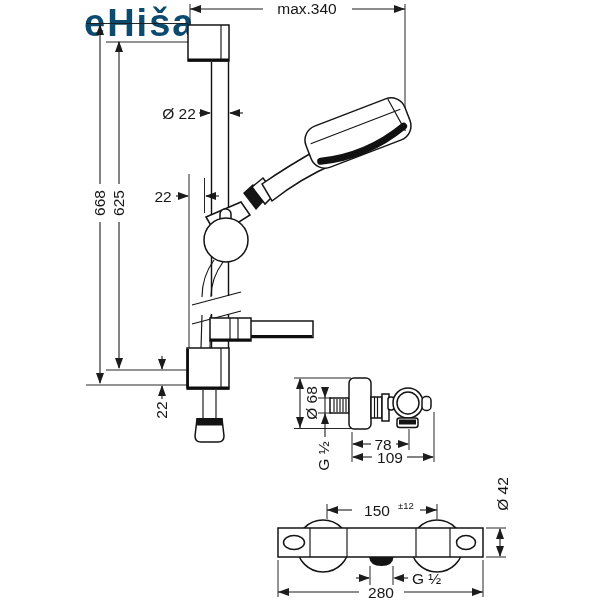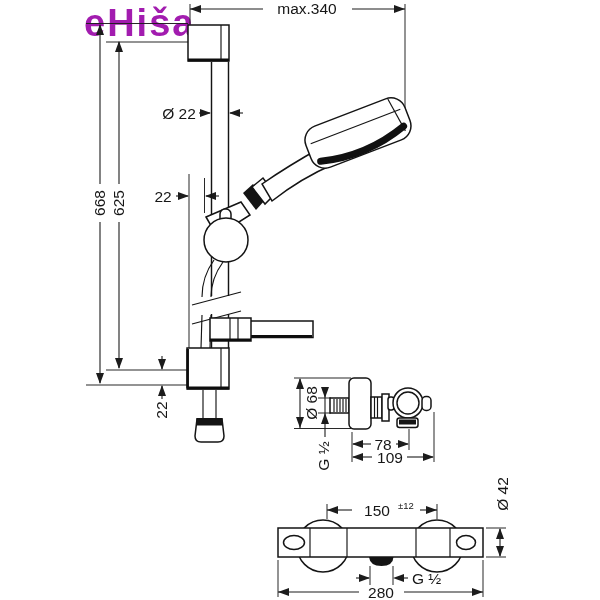--- a/index.html
+++ b/index.html
@@ -1,19 +1,19 @@
 <!DOCTYPE html>
 <html><head>
 <meta charset="utf-8">
 <style>
   html,body{margin:0;padding:0;background:#fff;}
   #stage{position:relative;width:600px;height:600px;background:#fff;overflow:hidden;
          font-family:"Liberation Sans",sans-serif;}
   #watermark{position:absolute;left:84px;top:2px;font-size:38px;font-weight:700;
-             letter-spacing:2px;color:#a21caf;user-select:none;}
+             letter-spacing:2px;color:#0c4a6e;user-select:none;}
   svg{position:absolute;left:0;top:0;}
   svg text{font-family:"Liberation Sans",sans-serif;fill:#161616;}
   .dimline{stroke:#1c1c1c;stroke-width:1.1;fill:none;}
   .extline{stroke:#1c1c1c;stroke-width:0.95;fill:none;}
   .obj{stroke:#141414;stroke-width:1.5;fill:#ffffff;}
   .objthin{stroke:#141414;stroke-width:1.15;fill:none;}
   .objopen{stroke:#141414;stroke-width:1.45;fill:none;}
   .heavy{stroke:#0d0d0d;stroke-width:3;fill:none;}
   .heavy2{stroke:#0d0d0d;stroke-width:2.5;fill:none;}
   .arr{fill:#1c1c1c;stroke:none;}

